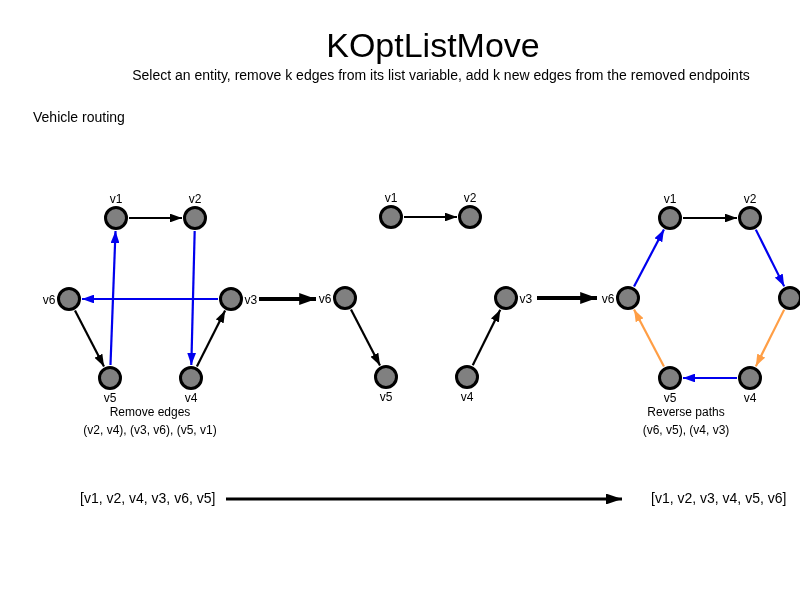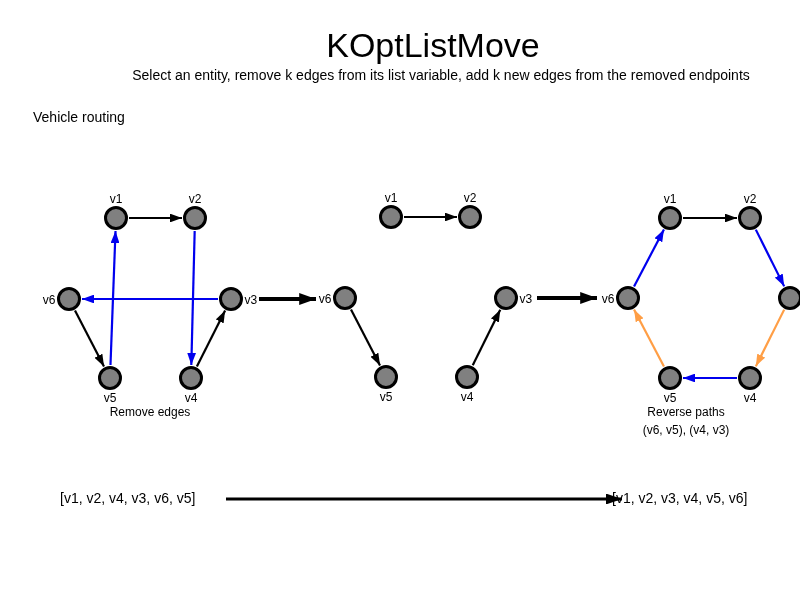--- a/index.html
+++ b/index.html
@@ -50,22 +50,22 @@
     line-height: 18px;
     white-space: nowrap;
   }
   .list-text {
     position: absolute;
     top: 490px;
     font-size: 14px;
     line-height: 17px;
     white-space: nowrap;
   }
-  .list-before { left: 27px; text-align: right; }
-  .list-after  { left: 579px; }
+  .list-before { left: 47px; text-align: right; }
+  .list-after  { left: 618px; }
 </style>
 </head>
 <body>
 
 <div class="page">
 
   <div class="title">KOptListMove</div>
   <div class="subtitle">Select an entity, remove k edges from its list variable, add k new edges from the removed endpoints</div>
   <div class="context-label">Vehicle routing</div>
 
@@ -144,20 +144,21 @@
         <circle cx="595" cy="298" r="10.5" fill="#808080" stroke="#000000" stroke-width="3"></circle>
         <text x="581.5" y="302.5" text-anchor="end" font-size="12" font-family="Liberation Sans, sans-serif" fill="#000000">v6</text>
       </g>
       <line x1="226" y1="299" x2="283" y2="299" stroke="#000000" stroke-width="4" marker-end="url(#m-thick)"></line>
       <line x1="504" y1="298" x2="564" y2="298" stroke="#000000" stroke-width="4" marker-end="url(#m-thick)"></line>
       <line x1="193" y1="499" x2="589" y2="499" stroke="#000000" stroke-width="3.2" marker-end="url(#m-flow)"></line>
     </svg>
 
   <div class="graph-caption" style="left: 117px;">
     <div>Remove edges</div>
+    <div>(v2, v4), (v3, v6), (v5, v1)</div>
   </div>
   <div class="graph-caption" style="left: 653px;">
     <div>Reverse paths</div>
     <div>(v6, v5), (v4, v3)</div>
   </div>
 
   <div class="list-text list-before">[v1, v2, v4, v3, v6, v5]</div>
   <div class="list-text list-after">[v1, v2, v3, v4, v5, v6]</div>
 
 </div>

